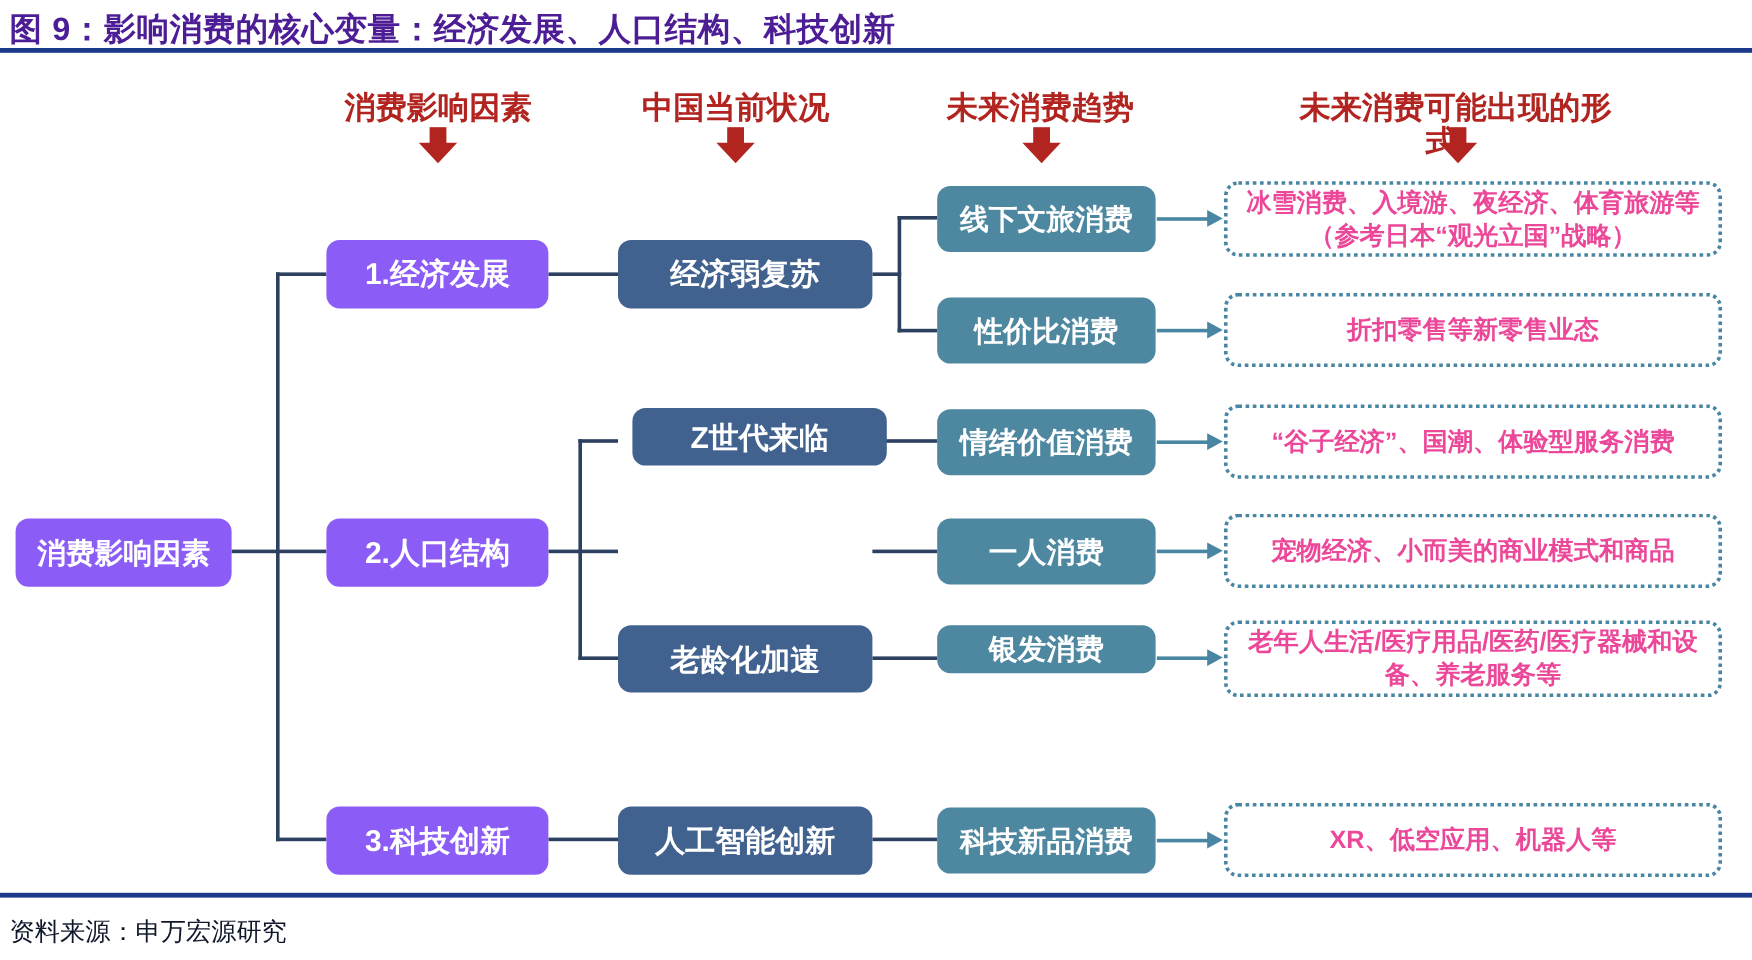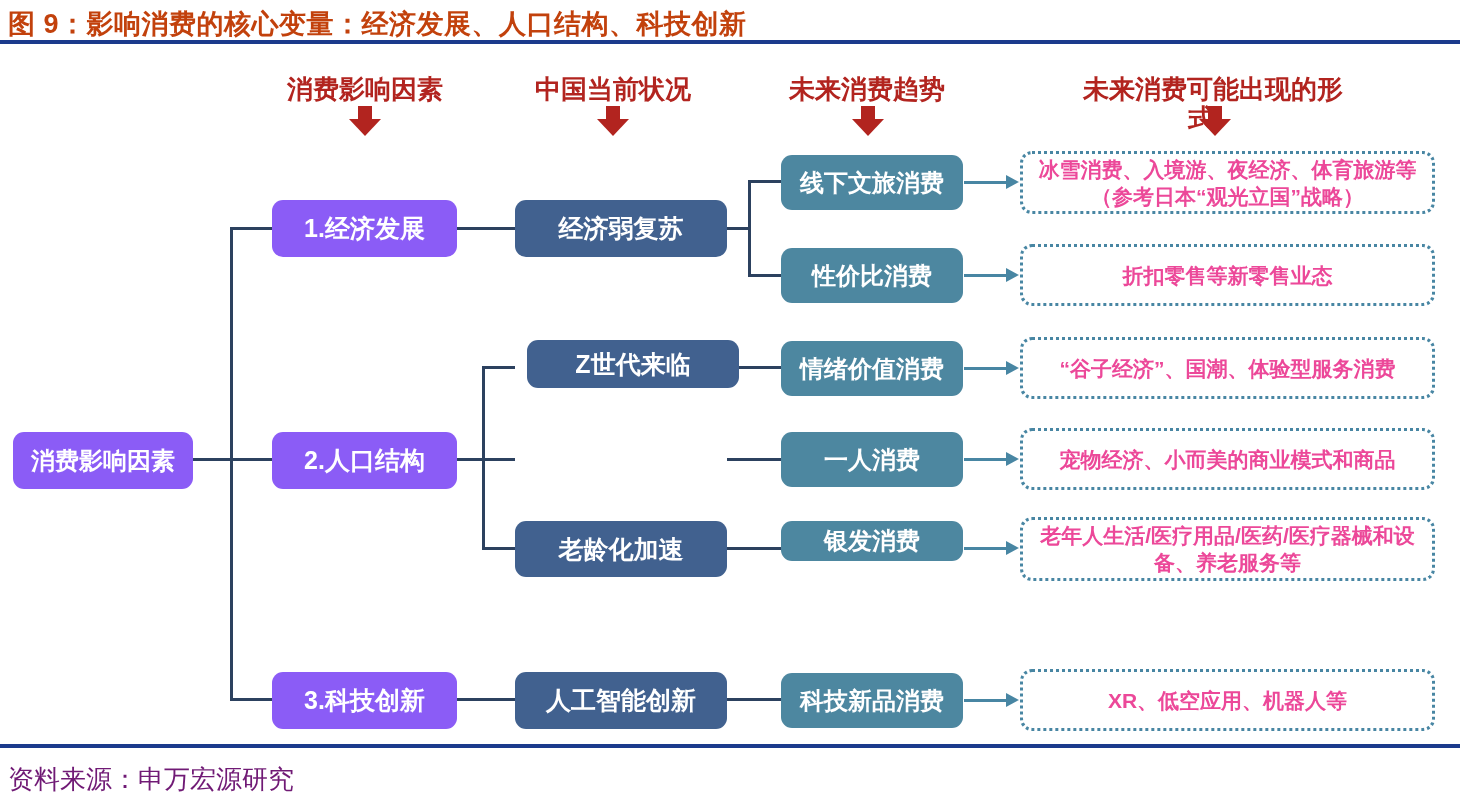--- a/index.html
+++ b/index.html
@@ -2,21 +2,21 @@
 <html><head>
 <meta charset="utf-8">
 <style>
   html,body{margin:0;padding:0;background:#ffffff;}
   #stage{
     position:relative;width:1460px;height:800px;background:#ffffff;overflow:hidden;
     font-family:"Liberation Sans","DejaVu Sans",sans-serif;
   }
   .abs{position:absolute;}
   .title{
-    font-size:27px;font-weight:bold;color:#c2410c;white-space:nowrap;letter-spacing:0.5px;
+    font-size:27px;font-weight:bold;color:#4c1d95;white-space:nowrap;letter-spacing:0.5px;
   }
   .rule{background:#1b3a8c;}
   .col-header{
     font-size:26px;font-weight:bold;color:#b2241f;text-align:center;white-space:nowrap;
   }
   .wrap-char{
     font-size:26px;font-weight:bold;color:#b2241f;z-index:1;
   }
   
   .red-arrow{width:32px;height:30px;z-index:2;}
@@ -44,21 +44,21 @@
   }
   
   .hline,.vline{background:#2c415f;}
   
   .flow-arrow .shaft{position:absolute;left:0;top:6px;width:44px;height:3px;background:#4886a3;}
   .flow-arrow .tip{
     position:absolute;left:42px;top:0;width:0;height:0;
     border-top:7.5px solid transparent;border-bottom:7.5px solid transparent;
     border-left:13px solid #4886a3;
   }
-  .source{font-size:26px;color:#701a75;white-space:nowrap;}
+  .source{font-size:21px;color:#0f172a;white-space:nowrap;}
 </style>
 </head>
 <body>
 
 <div id="stage">
 
   <div class="abs title" style="left:8px;top:6px;">图 9：影响消费的核心变量：经济发展、人口结构、科技创新</div>
   <div class="abs rule" style="left:0;top:40px;width:1460px;height:4px;"></div>
 
   <div class="abs col-header" style="left:245px;top:72px;width:240px;">消费影响因素</div>

